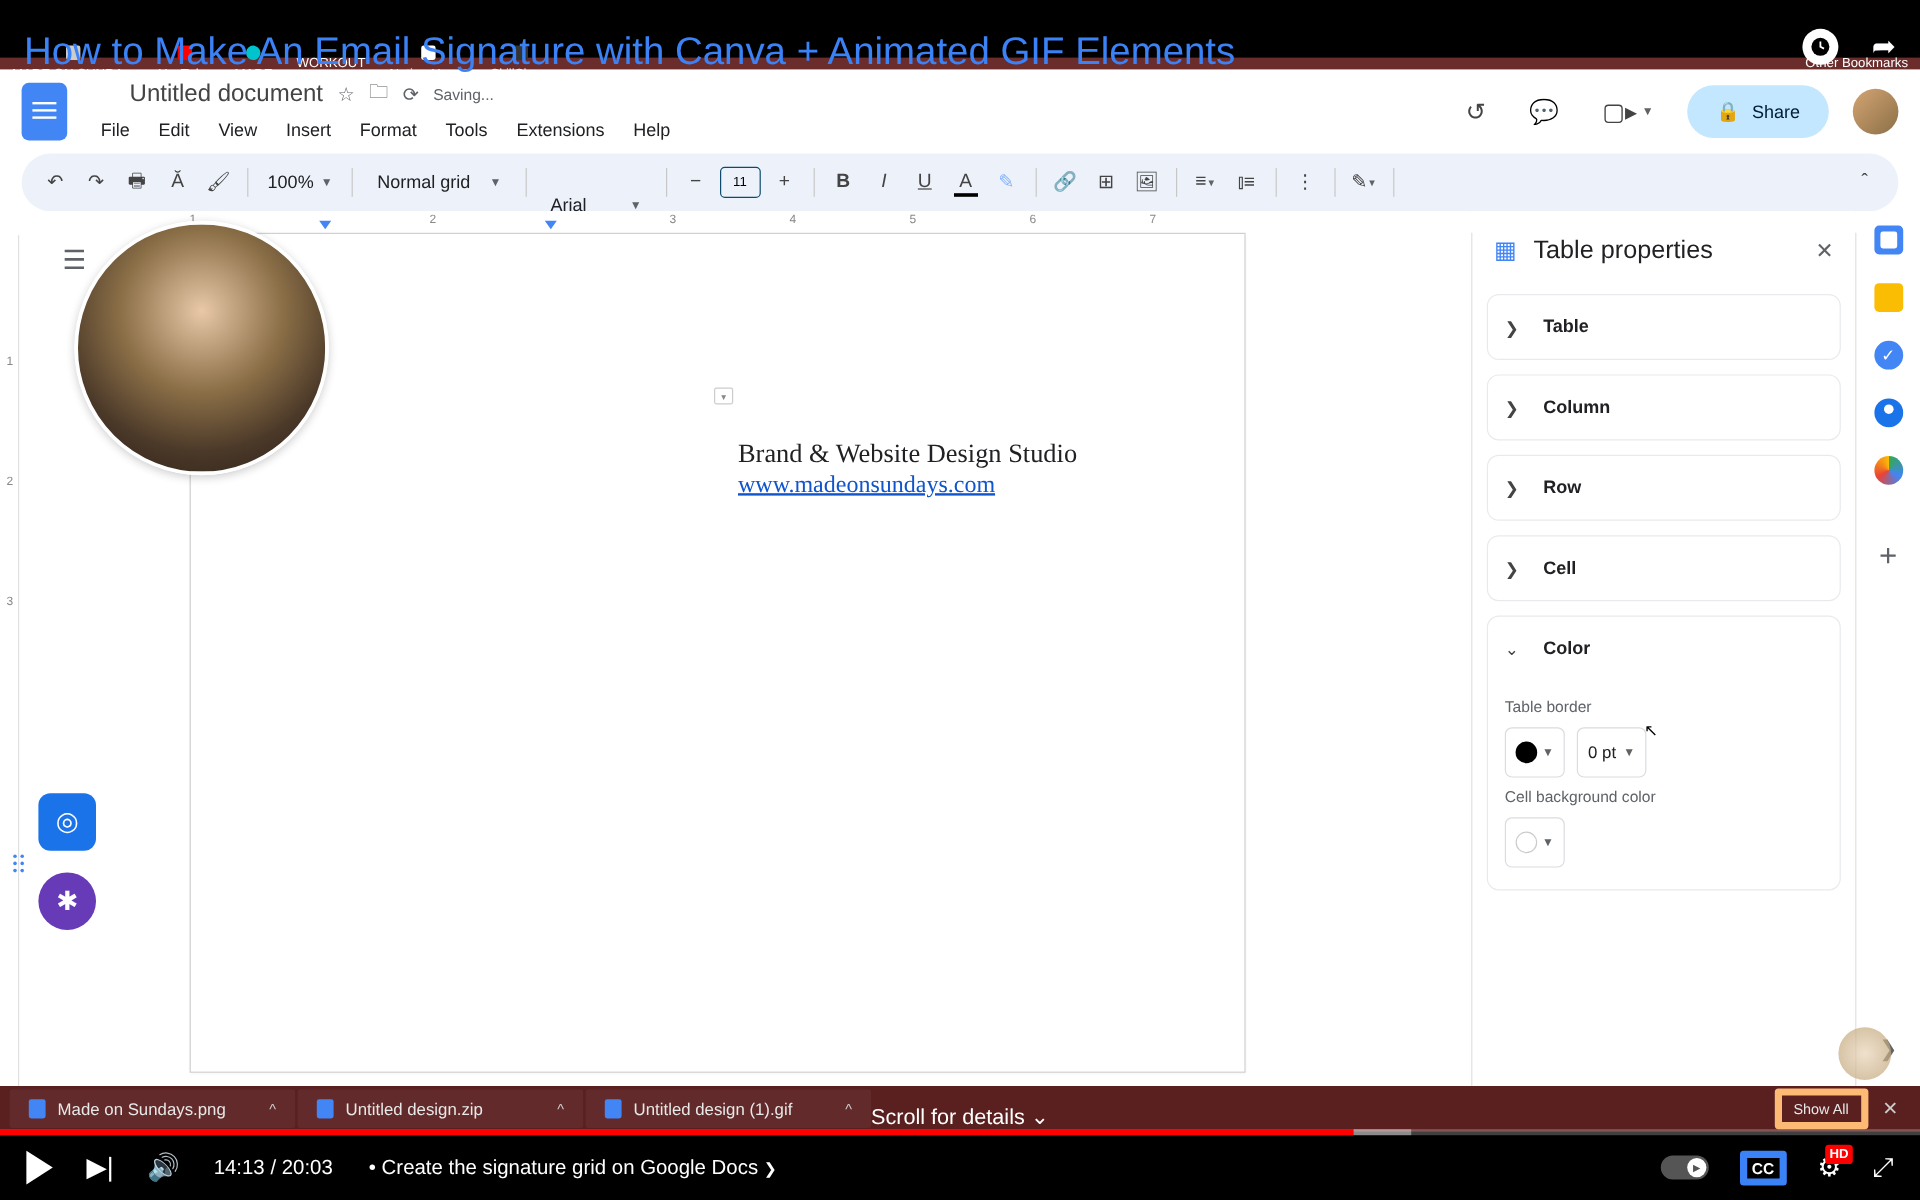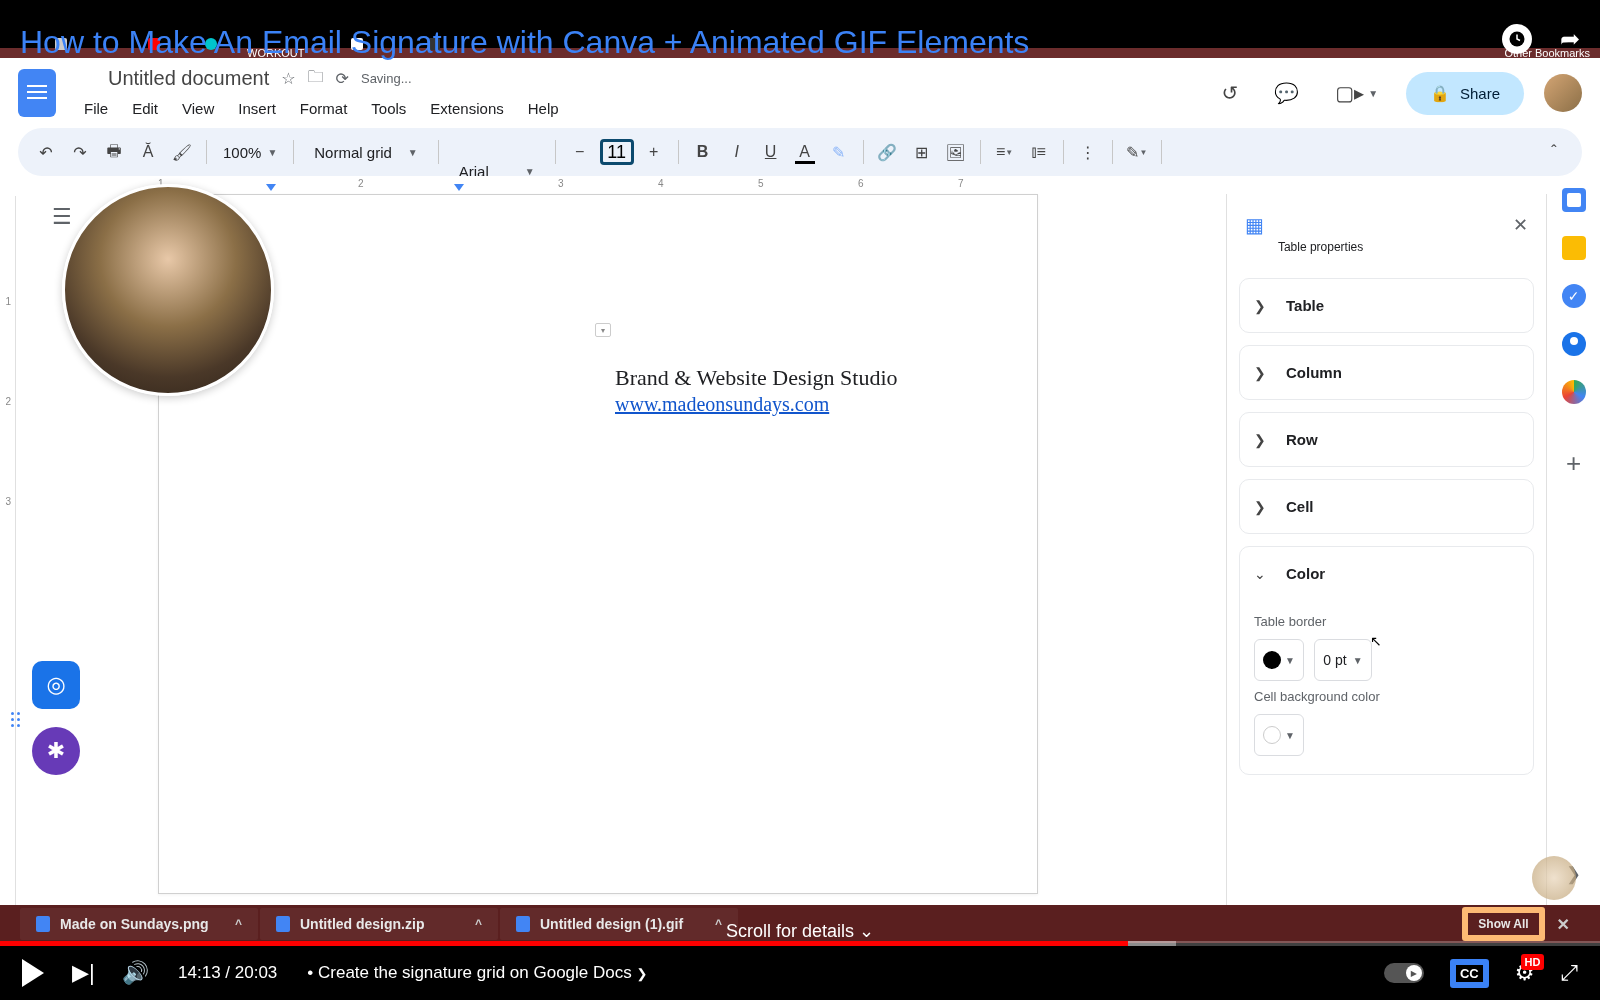--- a/index.html
+++ b/index.html
@@ -33,21 +33,21 @@
 .share-btn { background: #c2e7ff; border-radius: 40px; padding: 12px 24px; display: flex; align-items: center; gap: 10px; font-size: 15px; color: #001d35; cursor: pointer; }
 .share-btn .lock-ico { font-size: 16px; }
 .avatar { width: 38px; height: 38px; border-radius: 50%; background: linear-gradient(135deg, #d4a574, #8b6f47); }
 
 .toolbar { height: 48px; margin: 0 18px 0 18px; background: #edf2fa; border-radius: 28px; display: flex; align-items: center; padding: 0 14px; gap: 6px; }
 .tb-btn { width: 28px; height: 28px; display: flex; align-items: center; justify-content: center; color: #444; font-size: 16px; cursor: pointer; border-radius: 4px; }
 .tb-sep { width: 1px; height: 24px; background: #c7c7c7; margin: 0 4px; }
 .zoom-dd { display: flex; align-items: center; gap: 6px; padding: 0 6px; font-size: 15px; color: #202124; }
 .style-dd { display: flex; align-items: center; gap: 16px; padding: 0 10px; font-size: 15px; color: #202124; min-width: 110px; }
 .font-dd { display: flex; align-items: center; gap: 36px; padding: 0 10px; font-size: 15px; color: #202124; min-width: 90px; margin-top: 38px; }
-.font-size-box { width: 34px; height: 26px; border: 3px solid #0c4a6e; border-radius: 4px; display: flex; align-items: center; justify-content: center; font-size: 18px; }
+.font-size-box { width: 34px; height: 26px; border: 1px solid #0c4a6e; border-radius: 4px; display: flex; align-items: center; justify-content: center; font-size: 11px; }
 .tb-underline { text-decoration: underline; }
 .tb-text-color { position: relative; }
 .tb-text-color::after { content: ''; position: absolute; bottom: 2px; left: 4px; right: 4px; height: 3px; background: #000; }
 .tb-highlight { color: #8ab4f8; }
 .caret { font-size: 10px; color: #5f6368; }
 .collapse-btn { margin-left: auto; }
 
 .editor-area { flex: 1; display: flex; position: relative; overflow: hidden; }
 .ruler-v { width: 18px; background: #fff; position: relative; }
 .ruler-v-track { position: absolute; top: 20px; bottom: 0; left: 2px; width: 14px; border-right: 1px solid #e0e0e0; }
@@ -62,21 +62,21 @@
 .outline-btn { position: absolute; left: 34px; top: 28px; font-size: 22px; color: #5f6368; }
 .webcam-bubble { position: absolute; left: 62px; top: 8px; width: 212px; height: 212px; border-radius: 50%; background: radial-gradient(circle at 50% 35%, #e8c8a8 0%, #8b6f47 40%, #4a3828 70%, #2a1f16 100%); border: 3px solid #fff; box-shadow: 0 2px 8px rgba(0,0,0,0.2); z-index: 50; }
 .table-cell-marker { position: absolute; left: 436px; top: 128px; width: 16px; height: 14px; border: 1px solid #ccc; border-radius: 2px; display: flex; align-items: center; justify-content: center; font-size: 8px; color: #888; }
 .sig-content { position: absolute; left: 456px; top: 170px; }
 .sig-line1 { font-family: Georgia, serif; font-size: 22px; color: #202124; margin-bottom: 2px; }
 .sig-line2 { font-family: Georgia, serif; font-size: 20px; color: #1155cc; text-decoration: underline; }
 
 .props-panel { width: 320px; background: #fff; border-left: 1px solid #e0e0e0; padding: 12px 0; display: flex; flex-direction: column; }
 .props-header { display: flex; align-items: center; padding: 8px 18px 18px 18px; gap: 14px; }
 .props-header-ico { color: #4285f4; font-size: 20px; }
-.props-title { font-size: 12px; color: #202124; flex: 1; margin-top: 44px; }
+.props-title { font-size: 21px; color: #202124; flex: 1; }
 .props-close { color: #5f6368; font-size: 18px; cursor: pointer; }
 .props-section { border: 1px solid #e8eaed; margin: 6px 12px; border-radius: 10px; }
 .props-row { display: flex; align-items: center; padding: 18px 14px; gap: 14px; cursor: pointer; }
 .props-chevron { font-size: 14px; color: #444; width: 18px; }
 .props-label { font-size: 15px; font-weight: 600; color: #202124; }
 .props-color-body { padding: 6px 14px 18px 14px; }
 .props-sublabel { font-size: 13px; color: #5f6368; margin-bottom: 10px; margin-top: 8px; }
 .props-controls-row { display: flex; gap: 10px; align-items: center; }
 .color-swatch-dd { width: 50px; height: 42px; border: 1px solid #dadce0; border-radius: 6px; display: flex; align-items: center; justify-content: center; gap: 4px; }
 .swatch-dot { width: 18px; height: 18px; border-radius: 50%; }
@@ -93,21 +93,21 @@
 .rail-plus { color: #5f6368; font-size: 26px; margin-top: 20px; }
 .rail-chevron { color: #5f6368; font-size: 18px; margin-top: auto; margin-bottom: 20px; }
 
 .float-btns { position: absolute; left: 32px; bottom: 130px; display: flex; flex-direction: column; gap: 18px; z-index: 60; }
 .float-btn { width: 48px; height: 48px; border-radius: 10px; display: flex; align-items: center; justify-content: center; color: #fff; font-size: 22px; }
 .float-btn.blue { background: #1a73e8; }
 .float-btn.purple { background: #673ab7; border-radius: 50%; }
 .drag-handle { position: absolute; left: 11px; bottom: 178px; display: grid; grid-template-columns: repeat(2, 3px); gap: 3px; z-index: 60; }
 .drag-handle span { width:3px; height:3px; background:#4285f4; border-radius:50%; }
 
-.dl-bar { height: 38px; background: #5a1f1f; display: flex; align-items: center; padding: 0 20px; gap: 2px; position: absolute; bottom: 57px; left:0; right:0;font-weight:bold; }
+.dl-bar { height: 38px; background: #5a1f1f; display: flex; align-items: center; padding: 0 8px; gap: 2px; position: absolute; bottom: 57px; left:0; right:0; }
 .dl-item { display: flex; align-items: center; gap: 10px; padding: 0 16px; height: 32px; background: rgba(255,255,255,0.05); color: #e8e8e8; font-size: 14px; min-width: 238px; border-radius: 2px; }
 .dl-icon { width: 14px; height: 16px; background: #4285f4; border-radius: 2px; }
 .dl-chev { color: #ccc; font-size: 12px; margin-left: auto; }
 .dl-showall { margin-left: auto; color: #e8e8e8; font-size: 12px; padding: 4px 10px; border: 6px solid #fdba74; border-radius: 3px; }
 .dl-close { color: #ccc; font-size: 16px; padding: 0 10px; }
 .watermark { position: absolute; right: 24px; bottom: 100px; width: 44px; height: 44px; border-radius: 50%; background: radial-gradient(circle, #e8d4b8, #b89968); opacity: 0.7; z-index: 70; }
 
 .progress-bar { position: absolute; bottom: 54px; left: 0; right: 0; height: 5px; background: rgba(255,255,255,0.25); z-index: 90; }
 .progress-played { height: 100%; width: 70.5%; background: #ff0000; }
 .progress-loaded { position: absolute; top:0; height:100%; left:70.5%; width: 3%; background: rgba(255,255,255,0.4); }

